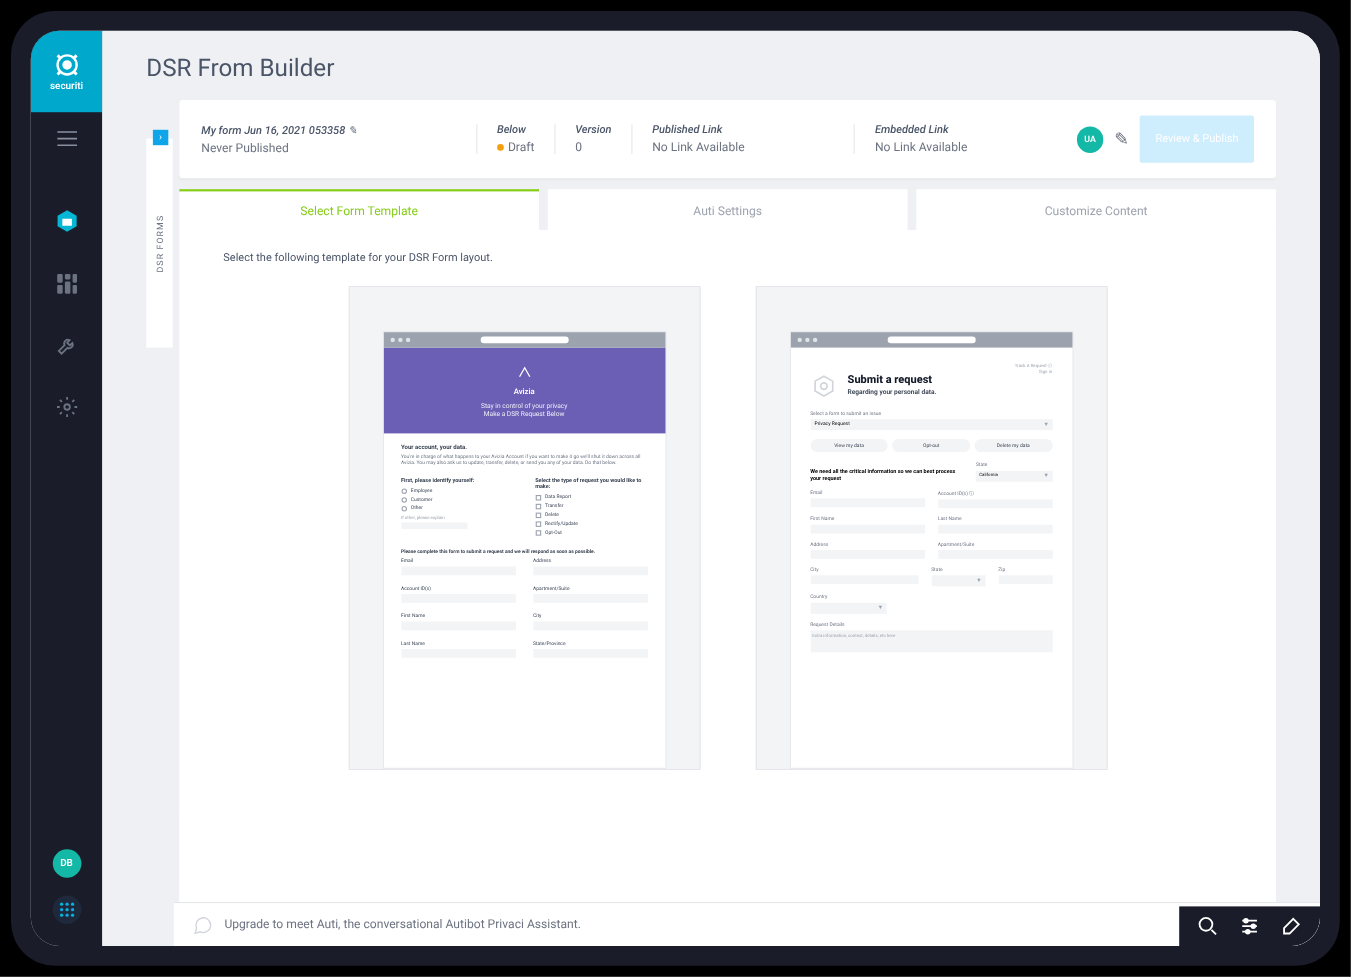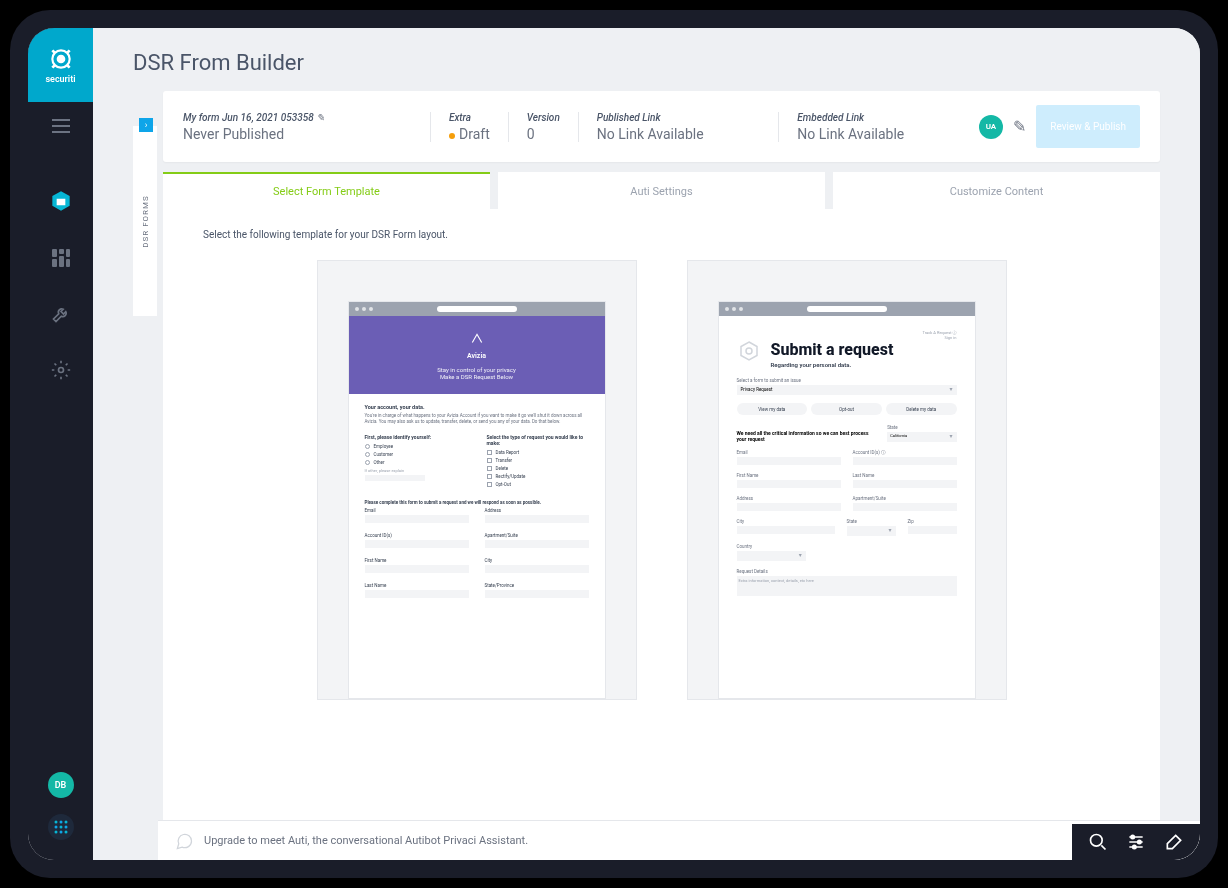--- a/index.html
+++ b/index.html
@@ -21,21 +21,21 @@
 
 
 .main { flex: 1; display: flex; flex-direction: column; background: #eef0f3; position: relative; }
 .page-title { font-size: 22px; color: #4a5568; font-weight: 400; padding: 22px 40px 16px; }
 
 
 .info-bar { margin: 0 40px 10px 70px; background: #fff; border-radius: 3px; padding: 14px 20px; display: flex; align-items: center; gap: 0; box-shadow: 0 1px 2px rgba(0,0,0,0.04); }
 .info-section { padding: 0 18px; border-left: 1px solid #e5e7eb; }
 .info-section:first-child { border-left: none; flex: 1.4; padding-left: 0; }
 .info-label { font-size: 10px; color: #4a5568; font-weight: 500; font-style: italic; }
-.info-value { font-size: 14px; color: #6b7280; margin-top: 3px; }
+.info-value { font-size: 11px; color: #6b7280; margin-top: 3px; }
 .info-right { margin-left: auto; display: flex; align-items: center; gap: 10px; }
 .ua-badge { width: 24px; height: 24px; border-radius: 50%; background: #14b8a6; color: #fff; font-size: 8px; font-weight: 600; display: flex; align-items: center; justify-content: center; }
 .pencil { color: #6b7280; cursor: pointer; }
 .review-btn { background: #bae6fd; color: #fff; border: none; padding: 16px 14px; font-size: 10px; border-radius: 2px; cursor: pointer; opacity: 0.7; }
 .status-dot { width: 6px; height: 6px; border-radius: 50%; background: #f59e0b; display: inline-block; margin-right: 4px; }
 
 
 .tabs-wrap { margin: 0 40px 0 70px; display: flex; gap: 8px; position: relative; }
 .tab { flex: 1; background: #fff; padding: 11px 0; text-align: center; font-size: 11px; color: #9ca3af; cursor: pointer; border-top: 2px solid transparent; }
 .tab.active { color: #84cc16; border-top-color: #84cc16; }
@@ -74,21 +74,21 @@
 .tpl1-input { width: 60px; height: 6px; background: #f3f4f6; margin-top: 2px; }
 .tpl1-form-row { display: flex; gap: 16px; margin-bottom: 10px; }
 .tpl1-field { flex: 1; }
 .tpl1-field-lbl { font-size: 4.5px; color: #374151; margin-bottom: 2px; }
 .tpl1-field-box { height: 8px; background: #f3f4f6; }
 
 
 .tpl2-body { padding: 14px 18px; }
 .tpl2-head { display: flex; gap: 10px; align-items: flex-start; margin-bottom: 10px; }
 .tpl2-hex { width: 24px; height: 24px; }
-.tpl2-title { font-size: 16px; font-weight: 800; color: #111827; }
+.tpl2-title { font-size: 10px; font-weight: 800; color: #111827; }
 .tpl2-sub { font-size: 6px; color: #374151; font-weight: 600; margin-top: 2px; }
 .tpl2-lbl { font-size: 4.5px; color: #6b7280; margin-bottom: 2px; margin-top: 8px; }
 .tpl2-select { height: 10px; background: #f3f4f6; position: relative; }
 .tpl2-select::after { content: "▾"; position: absolute; right: 4px; top: 0; font-size: 6px; color: #9ca3af; }
 .tpl2-btns { display: flex; gap: 4px; margin-top: 8px; }
 .tpl2-btn { flex: 1; height: 12px; background: #f3f4f6; border-radius: 6px; font-size: 4.5px; display: flex; align-items: center; justify-content: center; color: #374151; }
 .tpl2-row { display: flex; gap: 12px; }
 .tpl2-col { flex: 1; }
 .tpl2-input { height: 8px; background: #f3f4f6; }
 .tpl2-textarea { height: 20px; background: #f3f4f6; }
@@ -176,21 +176,21 @@
     <div class="side-rail-arrow">›</div>
     <div class="side-rail-text">DSR FORMS</div>
   </div>
 
   <div class="info-bar">
     <div class="info-section">
       <div class="info-label"><span>My form Jun 16, 2021 053358</span> <span class="pencil">✎</span></div>
       <div class="info-value">Never Published</div>
     </div>
     <div class="info-section">
-      <div class="info-label">Extra</div>
+      <div class="info-label">Below</div>
       <div class="info-value"><span class="status-dot"></span><span>Draft</span></div>
     </div>
     <div class="info-section">
       <div class="info-label">Version</div>
       <div class="info-value">0</div>
     </div>
     <div class="info-section" style="flex:1">
       <div class="info-label">Published Link</div>
       <div class="info-value">No Link Available</div>
     </div>

